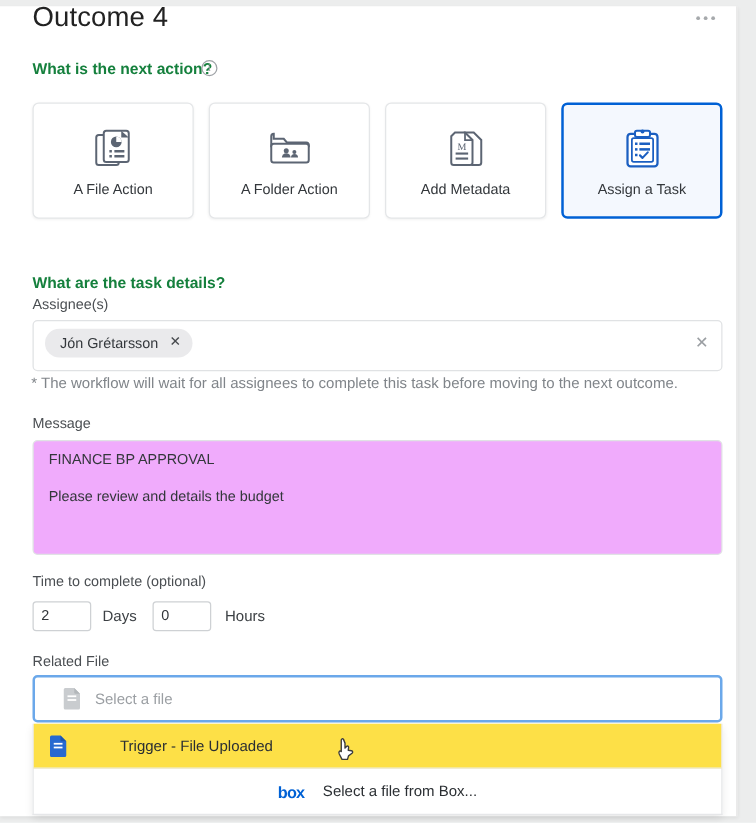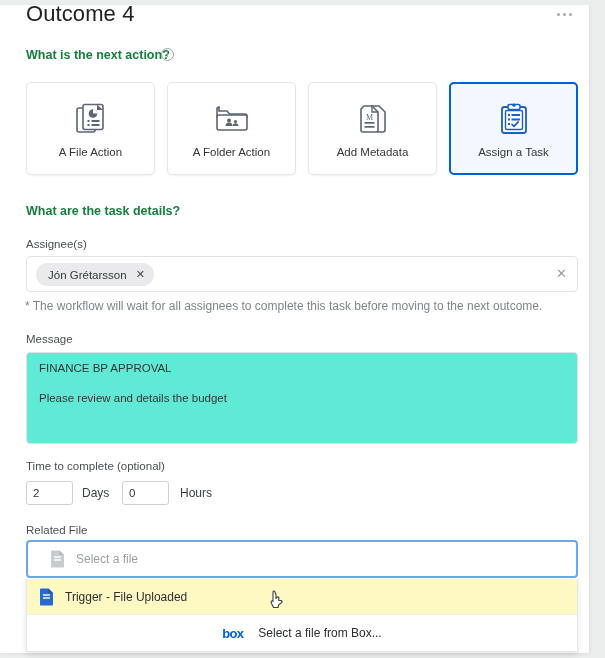--- a/index.html
+++ b/index.html
@@ -53,21 +53,21 @@
     background: #a6a9ac;
     display: block;
   }
   .section-label {
     position: absolute;
     font-size: 12.5px;
     font-weight: bold;
     color: #15803d;
   }
   .q1 { left: 26px; top: 43px; }
-  .q2 { left: 26px; top: 199px; text-align: center; }
+  .q2 { left: 26px; top: 214px; text-align: center; }
   .info-icon {
     position: absolute;
     left: 161px; top: 43px;
     width: 13px; height: 13px;
     border: 1px solid #9ea2a6;
     border-radius: 50%;
     color: #9ea2a6;
     font-size: 9px;
     line-height: 11px;
     text-align: center;
@@ -111,21 +111,21 @@
   
   .field-label {
     position: absolute;
     font-size: 11.5px;
     color: #4b4f53;
   }
 
   .assignee-box {
     position: absolute;
     left: 26px; top: 251px;
-    width: 552px; height: 36px;
+    width: 552px; height: 41px;
     border: 1px solid #e0e2e4;
     border-radius: 4px;
     background: #fff;
   }
   .chip {
     position: absolute;
     left: 9px; top: 6px;
     height: 23px;
     background: #eaeaec;
     border-radius: 12px;
@@ -156,21 +156,21 @@
     left: 25px; top: 294px;
     font-size: 12px;
     color: #80858a;
   }
   .message-box {
     position: absolute;
     left: 26px; top: 347px;
     width: 552px; height: 92px;
     border: 1px solid #e0e2e4;
     border-radius: 4px;
-    background: #5eead4;
+    background: #f0abfc;
     padding: 9px 12px;
     font-size: 11.5px;
     color: #33373b;
     line-height: 1.1;
     overflow: hidden;
     cursor: text;
   }
   .message-box .line2 { margin-top: 17px; }
 
   .num-input {
@@ -224,21 +224,21 @@
     height: 36px;
     display: flex;
     align-items: center;
     padding: 0 12px;
     font-size: 12px;
     color: #2b2f33;
     cursor: pointer;
     border-bottom: 1px solid #eceeef;
   }
   .dd-item:last-child { border-bottom: none; justify-content: center; }
-  .dd-item.hover { background: #fef9c3; }
+  .dd-item.hover { background: #fde047; gap: 31px; }
   .dd-item .txt { margin-left: 11px; }
   .dd-item .txt.boxtxt { margin-left: 12px; }
   .boxlogo {
     font-family: "Liberation Sans", sans-serif;
     font-weight: bold;
     font-size: 13px;
     color: #0061d5;
     letter-spacing: -.7px;
     width: 24px;
   }

